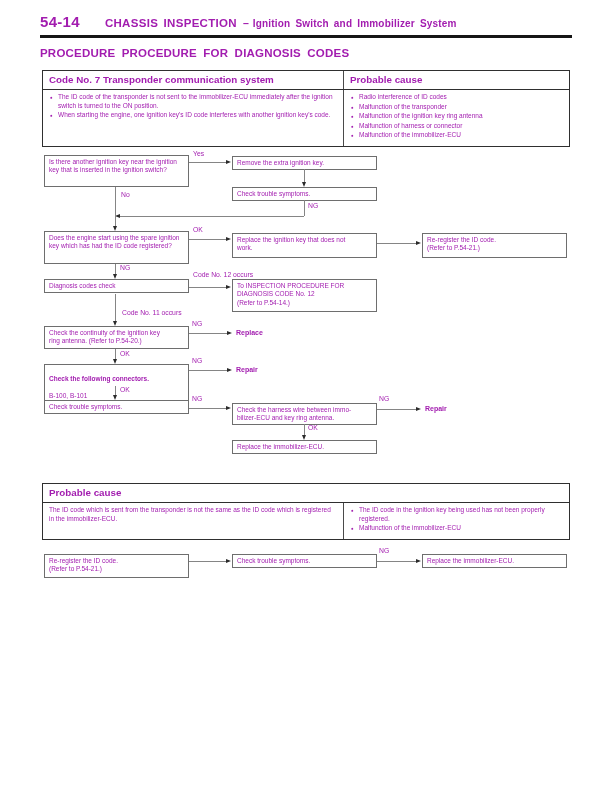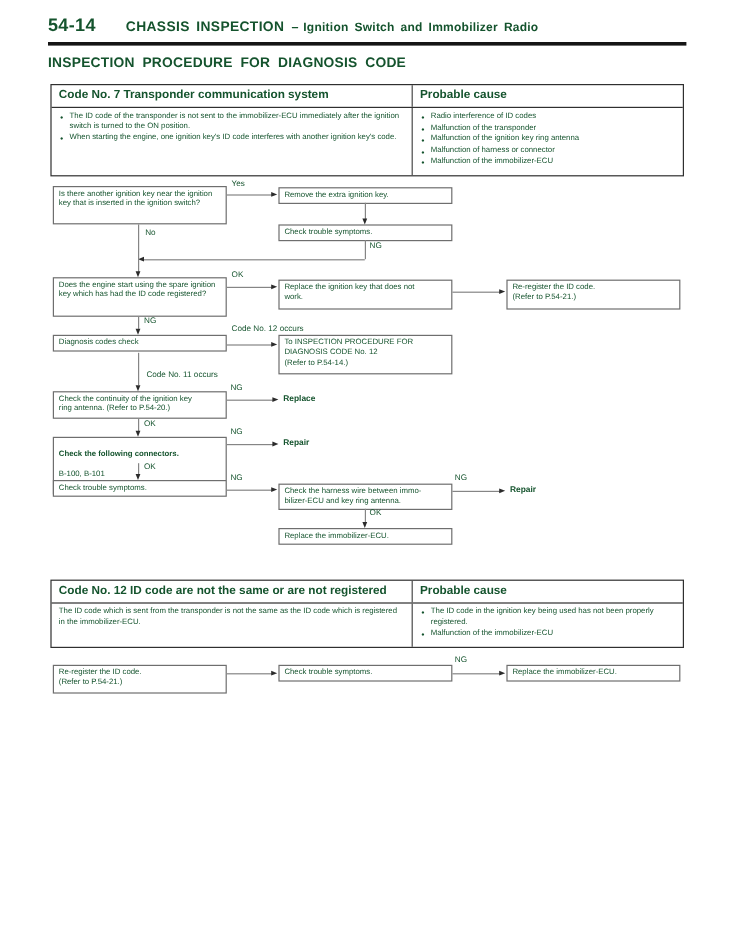--- a/index.html
+++ b/index.html
@@ -1,18 +1,18 @@
 <!DOCTYPE html>
 <html><head>
 <meta charset="utf-8">
 <style>
   html,body{margin:0;padding:0;background:#e8e8e8;}
   .page{
     position:relative;width:612px;height:792px;background:#ffffff;
-    font-family:"Liberation Sans", sans-serif;color:#14532d;overflow:hidden;
+    font-family:"Liberation Sans", sans-serif;color:#a21caf;overflow:hidden;
     margin:0 auto;
   }
   
   .hdr{position:absolute;left:40px;top:13px;width:532px;display:flex;align-items:baseline;}
   .page-num{font-size:15px;font-weight:bold;letter-spacing:.3px;}
   .chapter{font-size:11.5px;font-weight:bold;margin-left:25px;letter-spacing:.3px;word-spacing:2px;}
   .hsep{font-size:10.5px;font-weight:bold;margin:0 4px 0 6px;}
   .hsection{font-size:10px;font-weight:bold;letter-spacing:.2px;word-spacing:2px;}
   .hdr-rule{position:absolute;left:40px;top:35px;width:532px;height:2.6px;background:#151515;}
   .doc-title{position:absolute;left:40px;top:47px;font-size:11.5px;font-weight:bold;letter-spacing:.2px;word-spacing:3px;}
@@ -46,24 +46,24 @@
 </style>
 </head>
 <body>
 
 <div class="page">
 
   <div class="hdr">
     <span class="page-num">54-14</span>
     <span class="chapter">CHASSIS INSPECTION</span>
     <span class="hsep">–</span>
-    <span class="hsection">Ignition Switch and Immobilizer Radio</span>
+    <span class="hsection">Ignition Switch and Immobilizer System</span>
   </div>
   <div class="hdr-rule"></div>
-  <div class="doc-title">INSPECTION PROCEDURE FOR DIAGNOSIS CODE</div>
+  <div class="doc-title">PROCEDURE PROCEDURE FOR DIAGNOSIS CODES</div>
 
   <div class="dtable" style="top:70px;">
     <div class="dt-head">
       <div class="cell-l">Code No. 7 Transponder communication system</div>
       <div class="cell-r">Probable cause</div>
     </div>
     <div class="dt-row dt-body">
       <div class="cell-l" style="min-height:44px;">
         <ul class="blt">
           <li>The ID code of the transponder is not sent to the immobilizer-ECU immediately after the ignition switch is turned to the ON position.</li>
@@ -156,21 +156,20 @@
   <div class="ln" style="left:377px;top:409px;width:40px;height:1px;"></div>
   <div class="arr r" style="left:416px;top:406.5px;"></div>
   <div class="flbl" style="left:379px;top:395px;">NG</div>
   <div class="fres" style="left:425px;top:405px;">Repair</div>
   <div class="ln" style="left:304px;top:424px;width:1px;height:12px;"></div>
   <div class="arr d" style="left:301.5px;top:435px;"></div>
   <div class="flbl" style="left:308px;top:424px;">OK</div>
 
   <div class="dtable" style="top:483px;">
     <div class="dt-head">
-      <div class="cell-l">Code No. 12 ID code are not the same or are not registered</div>
       <div class="cell-r">Probable cause</div>
     </div>
     <div class="dt-row dt-body">
       <div class="cell-l" style="min-height:28px;">
         <div class="plain-desc">The ID code which is sent from the transponder is not the same as the ID code which is registered in the immobilizer-ECU.</div>
       </div>
       <div class="cell-r">
         <ul class="blt">
           <li>The ID code in the ignition key being used has not been properly registered.</li>
           <li>Malfunction of the immobilizer-ECU</li>

